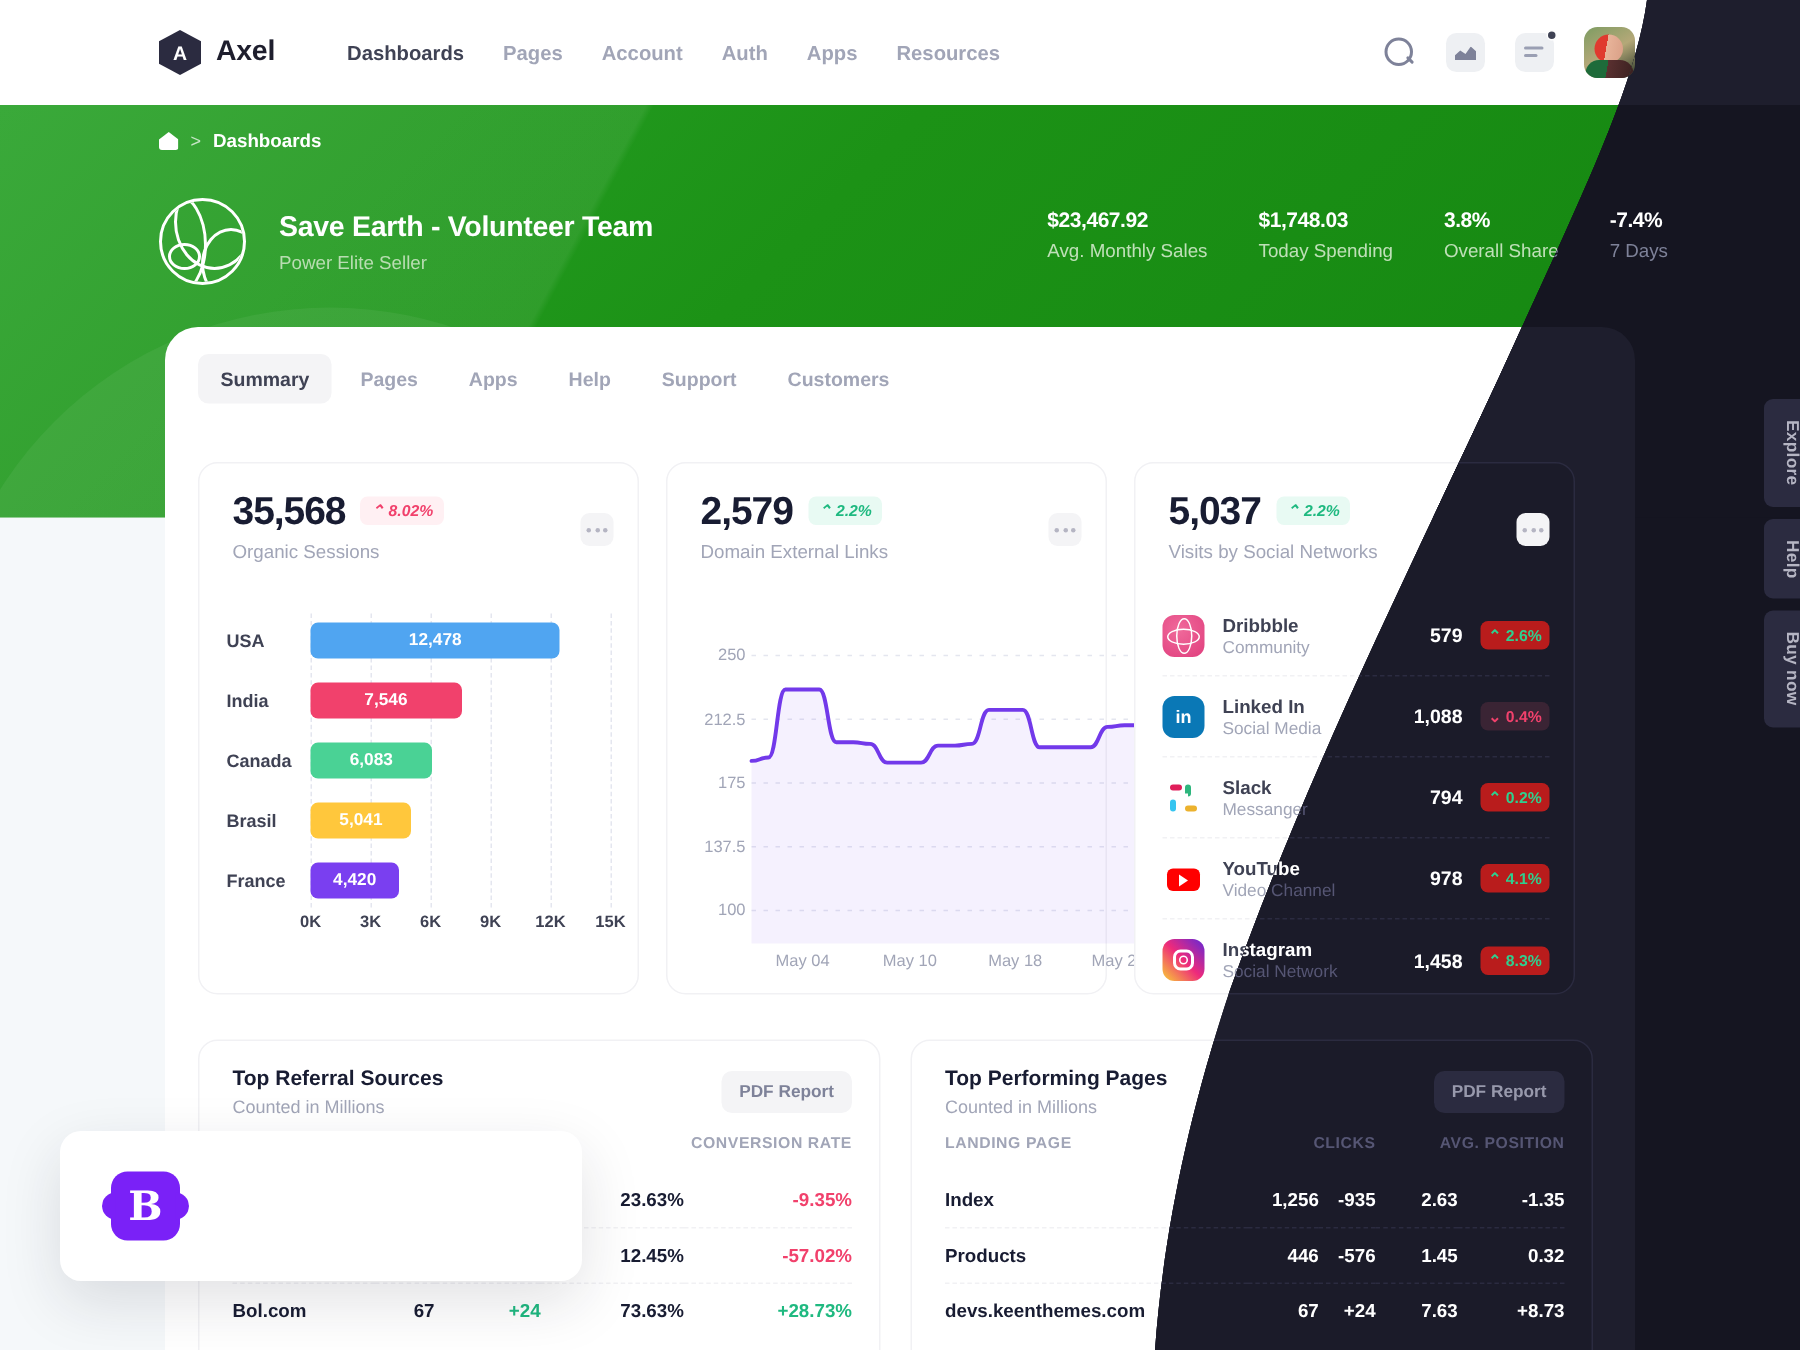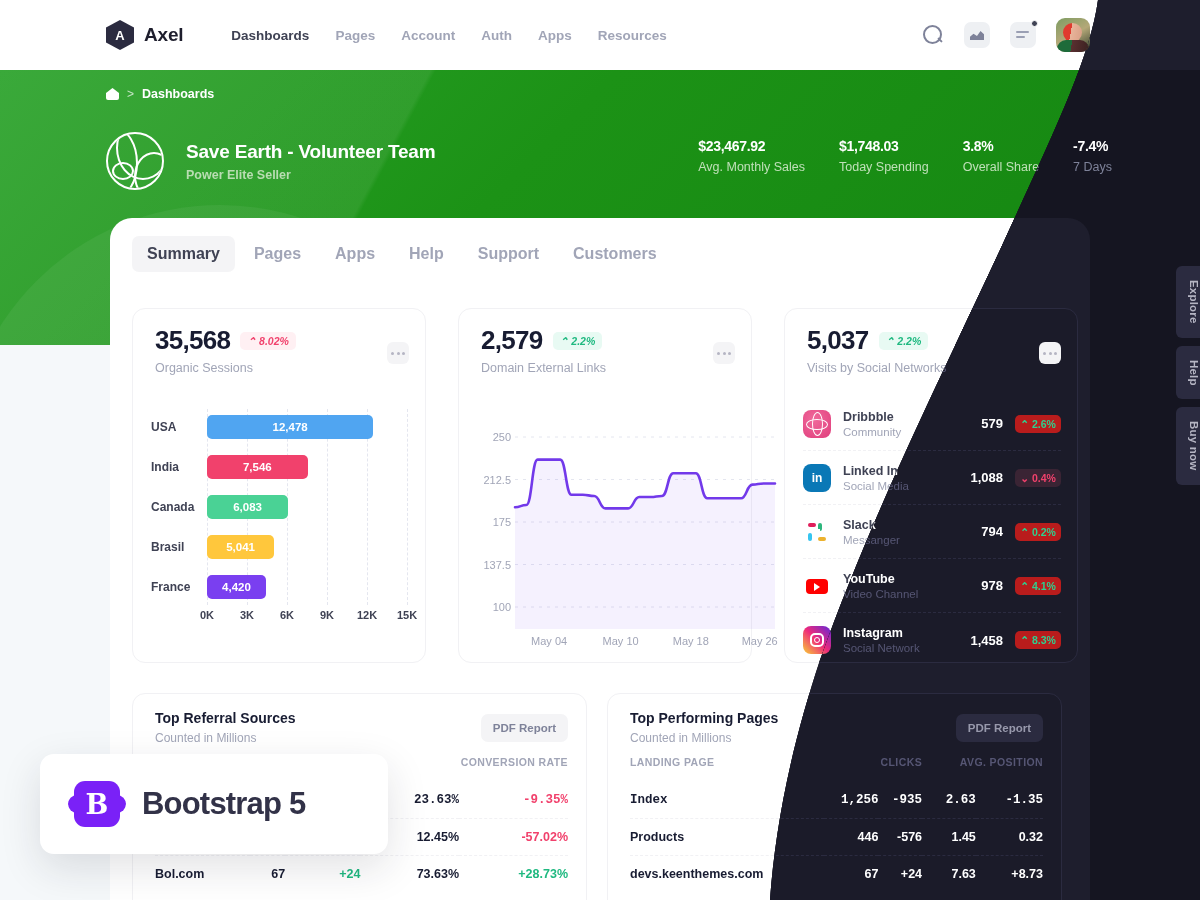--- a/index.html
+++ b/index.html
@@ -96,38 +96,38 @@
   .bc-text { color:#ffffff; font-size:12.5px; font-weight:bold; }
 
   .hero-id { position:absolute; left:106px; top:62px; display:flex; align-items:center; gap:22px; }
   .globe { width:58px; height:58px; border-radius:50%; border:2.6px solid #fff; position:relative; overflow:hidden; }
   .globe i{ position:absolute; border:2.2px solid #fff; border-radius:50%; }
   .globe i:nth-child(1){ left:-14px; top:-6px; width:44px; height:70px; }
   .globe i:nth-child(2){ left:8px; top:-18px; width:54px; height:64px; }
   .globe i:nth-child(3){ left:4px; top:28px; width:22px; height:18px; }
   .globe i:nth-child(4){ left:26px; top:18px; width:40px; height:48px; }
   .hero-title { font-size:19px; font-weight:bold; color:#fff; letter-spacing:-.2px; }
-  .hero-sub { font-size:12.5px; font-weight:bold; color:#b9ddb2; margin-top:5px; }
+  .hero-sub { font-size:12.5px; font-weight:normal; color:#b9ddb2; margin-top:5px; }
 
   .hero-stats { position:absolute; right:88px; top:68px; display:flex; gap:0; }
   .hstat { padding:0 0 0 0; width:auto; margin-left:34px; }
   .hstat .v { font-size:14px; font-weight:bold; color:#fff; letter-spacing:-.3px; }
   .hstat .l { font-size:12.5px; color:#bfe0b8; margin-top:6px; font-weight:500; }
 
   
   .sheet {
     position:absolute; left:110px; top:218px; width:980px; height:700px;
     background:#ffffff; border-radius:22px 22px 0 0;
   }
   .tabs { position:absolute; left:22px; top:18px; display:flex; align-items:center; gap:4px; }
-  .tab { font-size:16px; font-weight:bold; color:#a1a5b7; padding:9px 15px; border-radius:7px; }
+  .tab { font-size:13px; font-weight:bold; color:#a1a5b7; padding:9px 15px; border-radius:7px; }
   .tab.active { color:#3f4254; background:#f4f4f6; }
 
   
-  .cards { position:absolute; left:22px; top:90px; display:flex; gap:32px; }
+  .cards { position:absolute; left:22px; top:90px; display:flex; gap:18px; }
   .card {
     width:294px; height:355px; background:#fff; border:1px solid #f1f1f4;
     border-radius:13px; position:relative;
   }
   .card-num { position:absolute; left:22px; top:16px; display:flex; align-items:center; gap:10px; }
   .card-num .big { font-size:26px; font-weight:bold; color:#181c32; letter-spacing:-.7px; }
   .badge { font-size:10.5px; font-weight:bold; padding:3px 7px; border-radius:5px;font-style:italic; }
   .badge.up { color:#1fb980; background:#e8faf3; }
   .badge.down { color:#f1416c; background:#fff0f3; }
   .card-cap { position:absolute; left:22px; top:52px; font-size:12.5px; color:#a1a5b7; font-weight:500; }
@@ -169,21 +169,21 @@
   .tcard .tsub { position:absolute; left:22px; top:37px; font-size:12px; color:#a1a5b7; font-weight:500; }
   .pdf {
     position:absolute; right:18px; top:20px; padding:8px 12px; border-radius:7px;
     background:#f4f4f6; color:#7e8299; font-size:11.5px; font-weight:bold;
   }
   table { position:absolute; left:22px; right:18px; top:62px; width:calc(100% - 40px); border-collapse:collapse; }
   th { font-size:10.5px; color:#a1a5b7; font-weight:bold; letter-spacing:.4px; padding-bottom:14px; text-align:right; }
   th:first-child { text-align:left; }
   td { font-size:12.5px; font-weight:bold; color:#181c32; padding:11px 0; text-align:right;
        border-top:1px dashed #f1f1f4; }
-  tbody tr:first-child td { border-top:none;font-family:Liberation Mono, monospace; }
+  tbody tr:first-child td { border-top:none; }
   td:first-child { text-align:left; }
   .pos { color:#1fb980; } .neg { color:#f1416c; }
 
   
   #dark-layer {
     position:absolute; inset:0; z-index:20;
     clip-path: path("M1200,0 L1098,0 C1090,60 1050,140 1000,250 C930,400 870,520 820,660 C790,750 775,830 770,900 L1200,900 Z");
   }
   #dark-layer .dk-bg { position:absolute; inset:0; background:#151521; }
   .dk-top { position:absolute; left:0; top:0; width:1200px; height:70px; background:#1e1e2d; }
@@ -883,14 +883,13 @@
 <div class="sidetabs">
   <div class="sidetab">Explore</div>
   <div class="sidetab">Help</div>
   <div class="sidetab">Buy now</div>
 </div>
 
 <div class="bs-card">
   <div class="bs-logo">
     <span class="bs-b">B</span>
   </div>
-  <div class="bs-text">Bootstrap 5</div>
 </div>
 
 </body></html>

